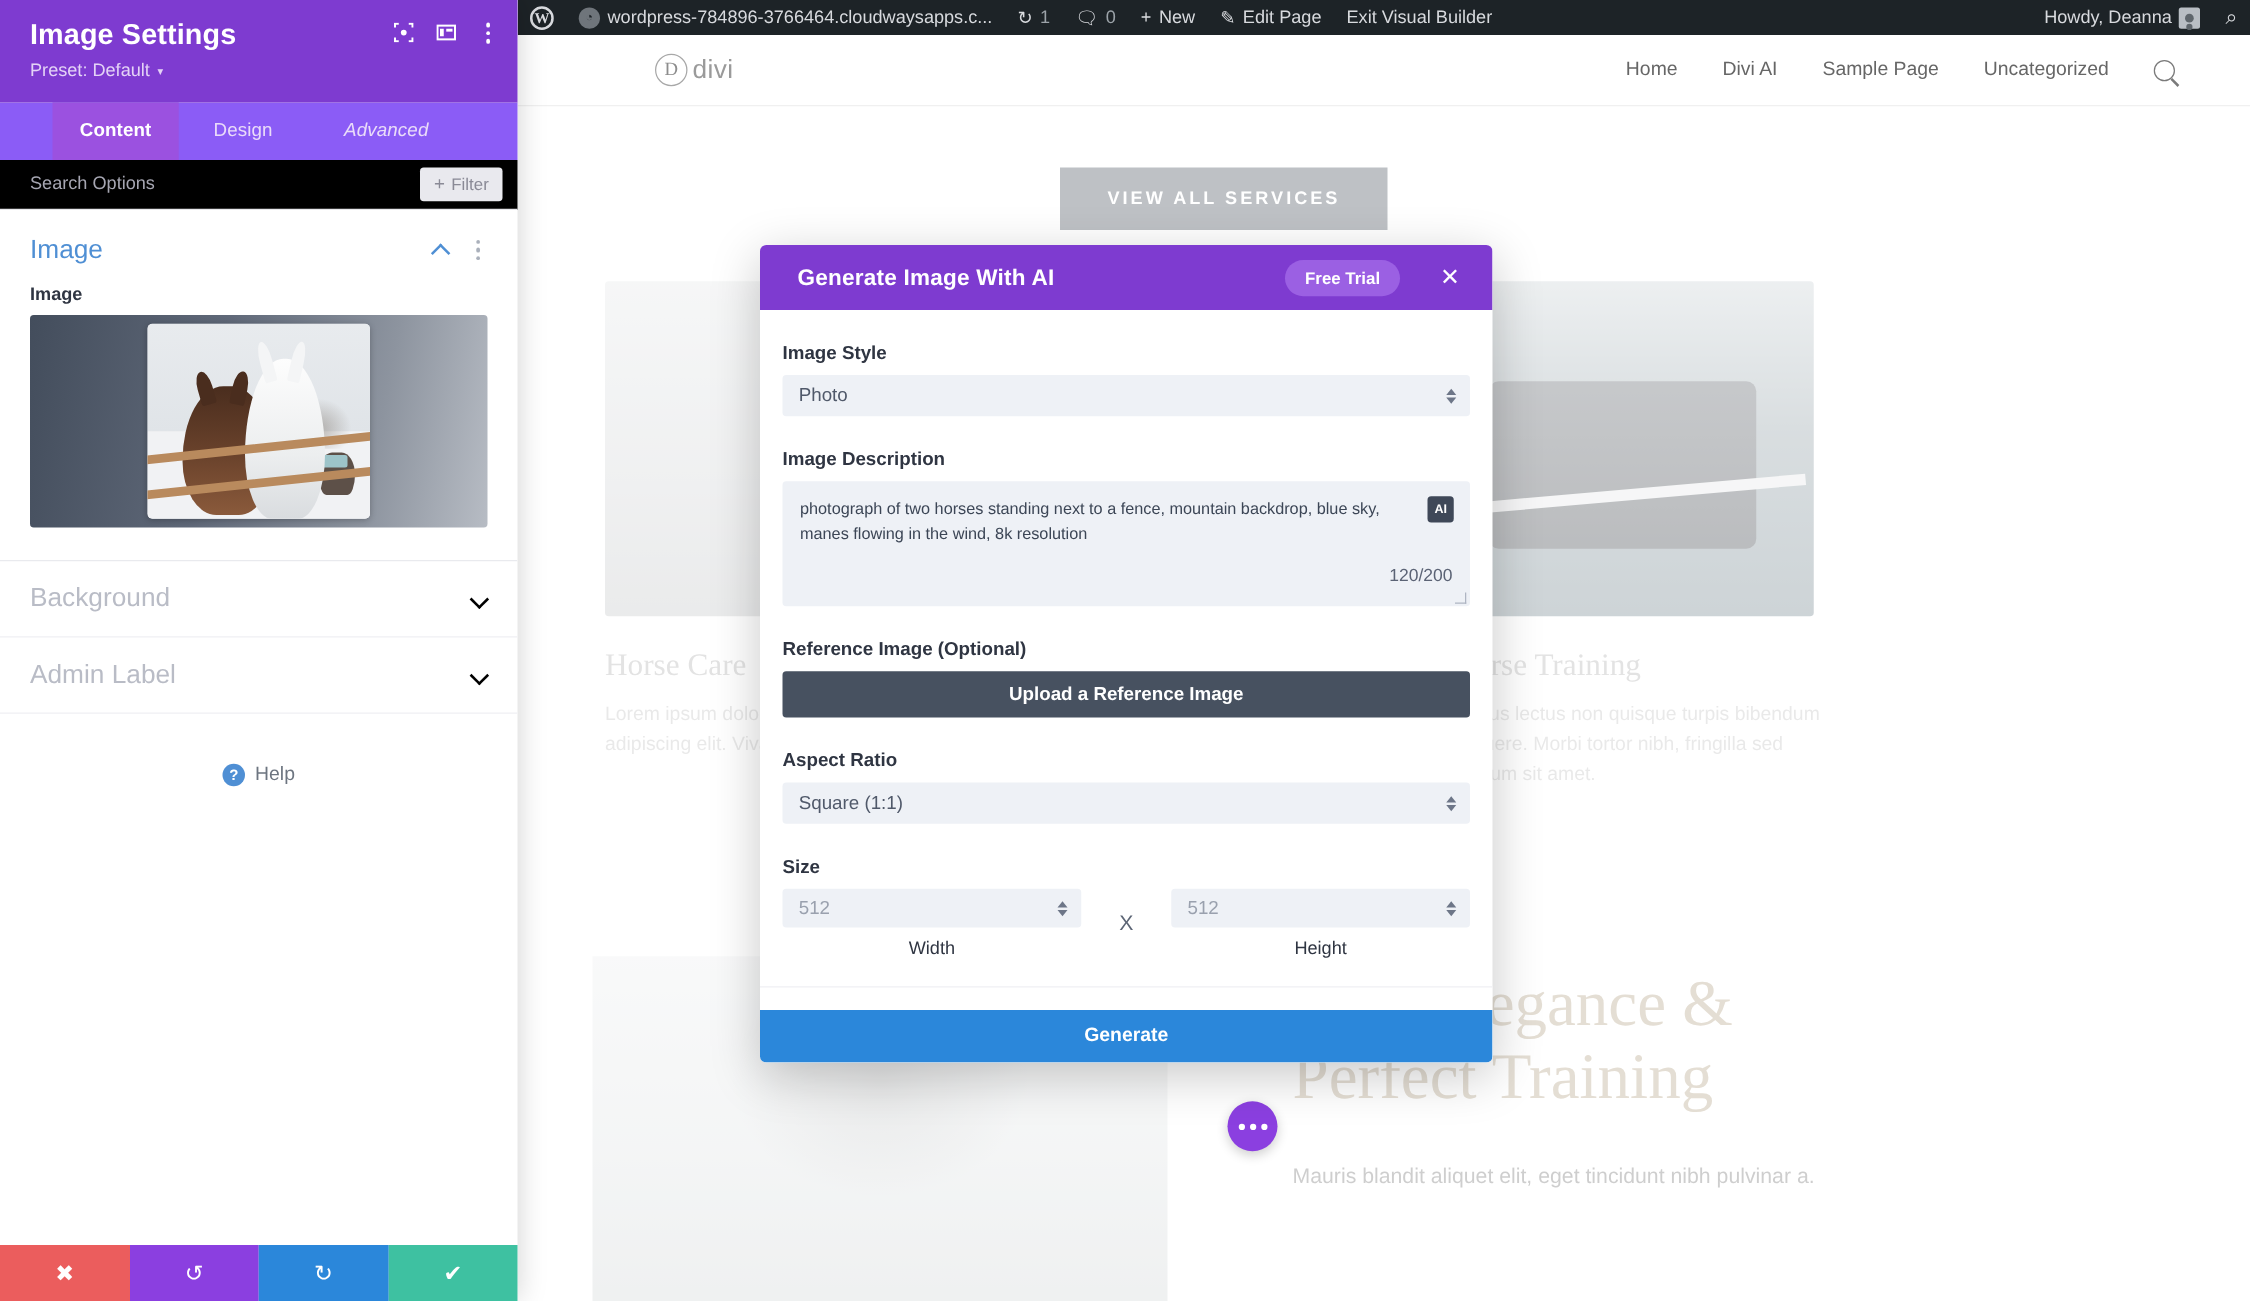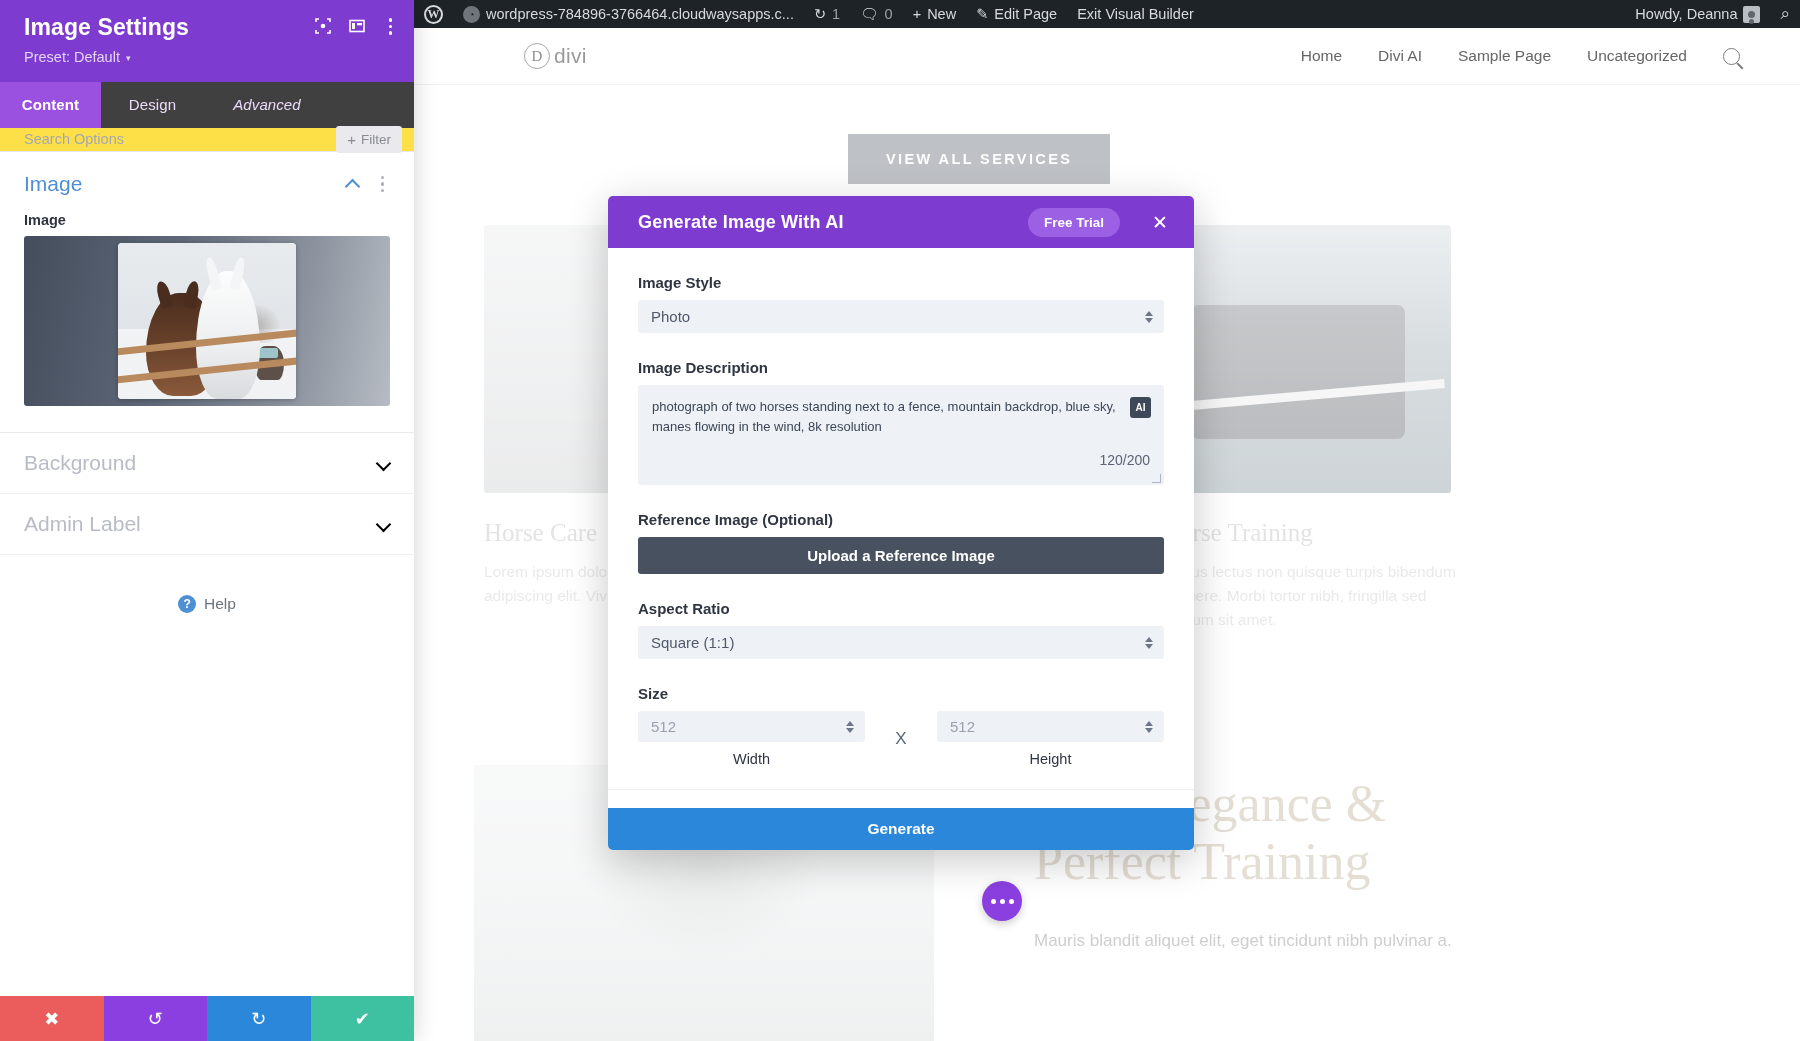--- a/index.html
+++ b/index.html
@@ -37,34 +37,34 @@
   }
   .sp-preset .caret { font-size: 9px; margin-left: 2px; position:relative; top:-1px; }
   .sp-head-icons {
     position: absolute; right: 16px; top: 16px;
     display: flex; align-items: center; gap: 18px;
   }
   .sp-head-icons .hi { cursor: pointer; display:flex; align-items:center; }
   .dots-v { display:flex; flex-direction:column; gap:3px; padding: 2px 6px; }
   .dots-v i { display:block; width:3.5px; height:3.5px; background:#fff; border-radius:50%; }
 
-  .sp-tabs { display: flex; background: #404040; flex: 0 0 auto; }
+  .sp-tabs { display: flex; background: #8b5cf6; flex: 0 0 auto; justify-content: center; }
   .sp-tab {
     padding: 14px 0 15px; color: #eadcf9; font-size: 15px;
     text-align: center; cursor: pointer; letter-spacing:.1px;
   }
   .sp-tab.t-content { width: 101px; }
   .sp-tab.t-design  { width: 103px; }
   .sp-tab.t-adv     { width: 126px; font-style: italic; }
   .sp-tab.active { background: #9b51e0; color: #fff; font-weight: 600; }
 
   .sp-search {
     display:flex; align-items:center; justify-content: space-between;
-    background: #fde047; border-bottom: 1px solid #e8e8ec;
-    padding: 0 12px 0 24px; height: 24px; flex:0 0 auto;
+    background: #000000; border-bottom: 1px solid #e8e8ec;
+    padding: 0 12px 0 24px; height: 40px; flex:0 0 auto;
   }
   .sp-search input {
     border: none; background: transparent; outline: none;
     font-size: 14.5px; color: #7a7a86; font-family: inherit; width: 250px;
   }
   .sp-search input::placeholder { color: #a6a6b2; }
   .sp-filter {
     background: #e9e9ee; color: #8a8a96; font-size: 13.5px;
     padding: 6px 11px; border-radius: 3px; cursor: pointer;
     display:flex; align-items:center; gap:5px;
@@ -284,21 +284,21 @@
     padding: 0 22px 0 30px;
   }
   .m-title { color:#fff; font-size: 18px; font-weight: 700; letter-spacing:.2px; }
   .m-head-right { margin-left:auto; display:flex; align-items:center; gap: 28px; }
   .m-badge {
     background:#9b60e3; color:#fff; font-size: 13.5px; font-weight:600;
     padding: 7px 16px; border-radius: 20px; cursor:pointer;
   }
   .m-close { color:#fff; font-size: 19px; cursor:pointer; line-height:1; padding: 2px 4px; }
 
-  .m-body { padding: 26px 30px 22px; }
+  .m-body { padding: 26px 18px 22px; }
   .m-label { font-size: 15px; color:#2f3542; font-weight: 700; margin-bottom: 9px; }
   .m-label.sp2 { margin-top: 26px; }
 
   .m-select {
     position:relative; background:#eef1f6; border-radius: 3px;
     height: 33px; display:flex; align-items:center; padding: 0 30px 0 13px;
     font-size: 15px; color:#50596a; cursor:pointer;
   }
   .spinner {
     position:absolute; right: 11px; top: 50%; transform: translateY(-50%);

